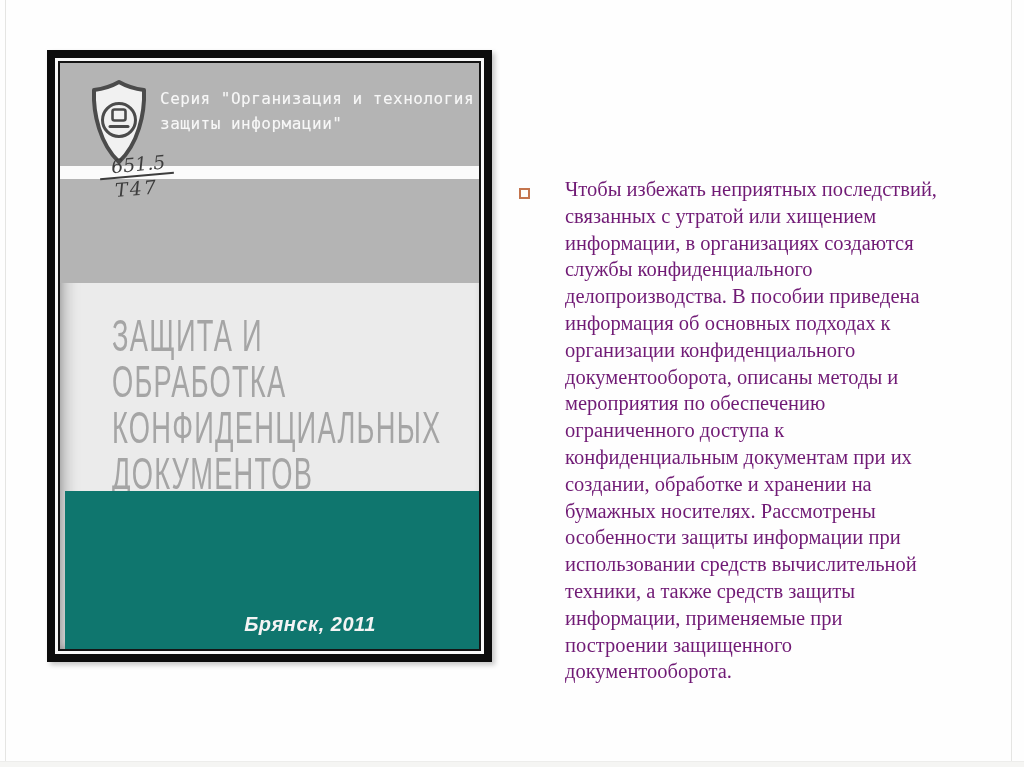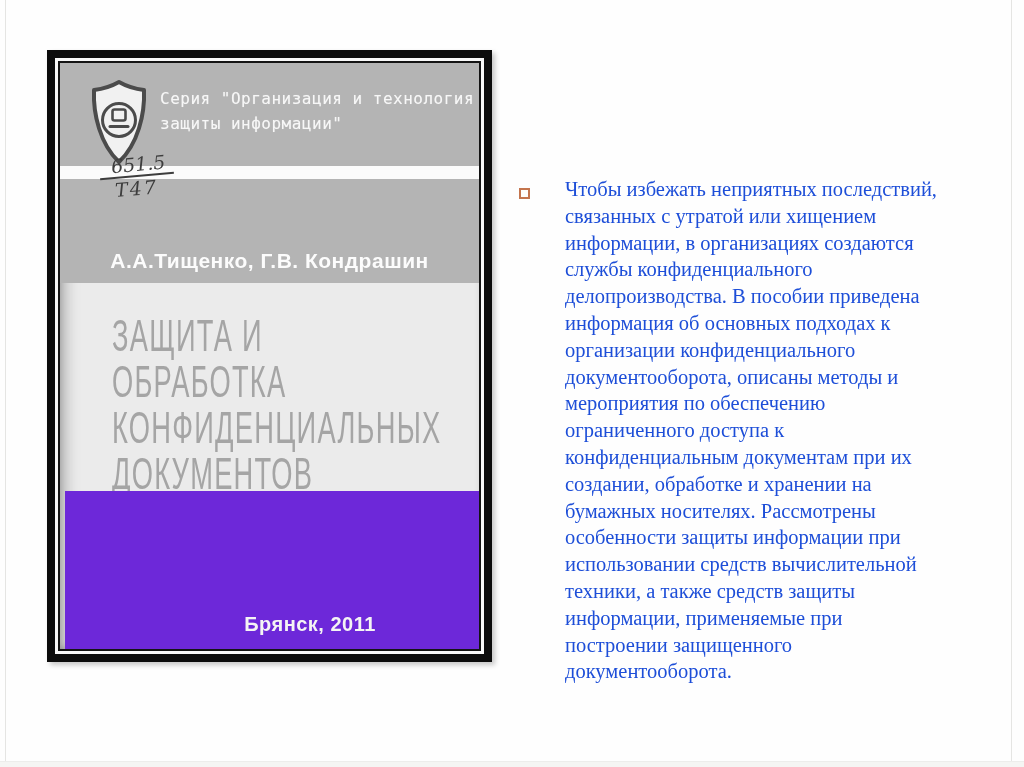--- a/index.html
+++ b/index.html
@@ -55,42 +55,42 @@
     font-size:21px; color:#fcfcfc; letter-spacing:0.5px;
   }
   .cover-title {
     position:absolute; left:52px; top:250px;
     font-family:"Liberation Sans", sans-serif;
     font-size:44px; line-height:46px; color:#a5a5a5;
     letter-spacing:2px; white-space:pre-line;
     transform:scaleX(0.62); transform-origin:left top;
   }
   .cover-bottom {
-    position:absolute; left:5px; right:0; bottom:0; height:158px; background:#6d28d9;
+    position:absolute; left:5px; right:0; bottom:0; height:158px; background:#0f766e;font-style:italic;
   }
   .imprint {
     position:absolute; left:0; right:0; bottom:13px; text-align:center;
     transform:translateX(38px);
     font-family:"Liberation Sans", sans-serif; font-weight:bold;
     font-size:20px; color:#f4f4f4; letter-spacing:0.5px;
   }
 
   
   .citation {
     position:absolute; left:563px; top:48px; width:430px;
     font-size:15.5px; line-height:19.5px; color:#101010;
     white-space:pre-line;
   }
   .bullet {
     position:absolute; left:519px; top:188px; width:7px; height:7px;
     border:2px solid #c4754e; background:#fffdfb;
   }
   .annotation {
     position:absolute; left:565px; top:176px; width:440px;
-    font-size:20.5px; line-height:26.8px; color:#1d4ed8;
+    font-size:20.5px; line-height:26.8px; color:#701a75;
     white-space:pre-line;
   }
 </style>
 </head>
 <body>
 
 <div class="slide">
 
   <div class="edge-line left"></div>
   <div class="edge-line right"></div>
@@ -112,21 +112,20 @@
             </svg>
 
             <div class="series">Серия "Организация и технология
 защиты информации"</div>
 
             <div class="classmark">
               <span class="top">651.5</span>
               <span class="bottom">Т47</span>
             </div>
 
-            <div class="authors">А.А.Тищенко, Г.В. Кондрашин</div>
           </div>
 
           <div class="cover-title">ЗАЩИТА И ОБРАБОТКА
 КОНФИДЕНЦИАЛЬНЫХ
 ДОКУМЕНТОВ</div>
 
           <div class="cover-bottom">
             <div class="imprint">Брянск, 2011</div>
           </div>
 

